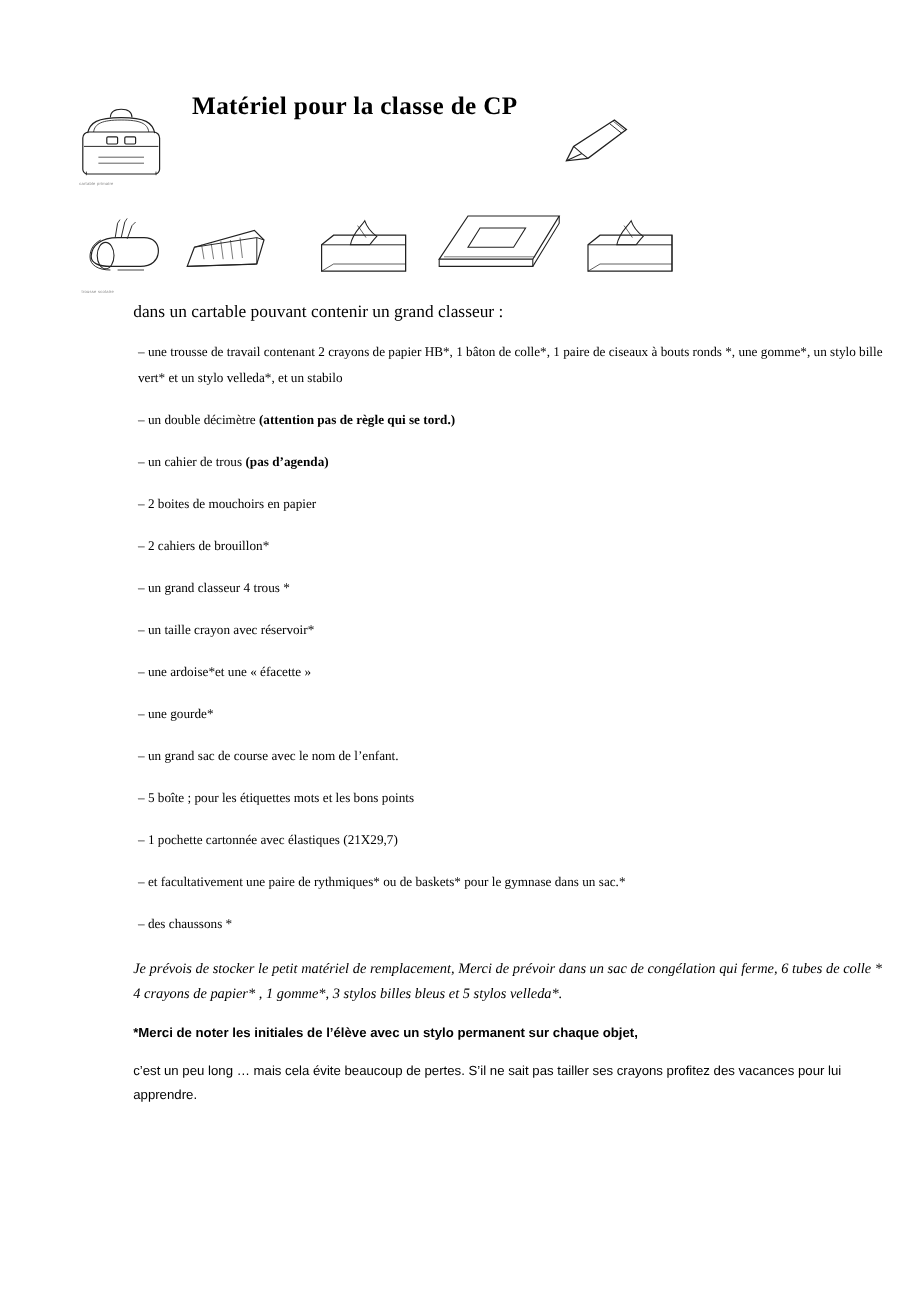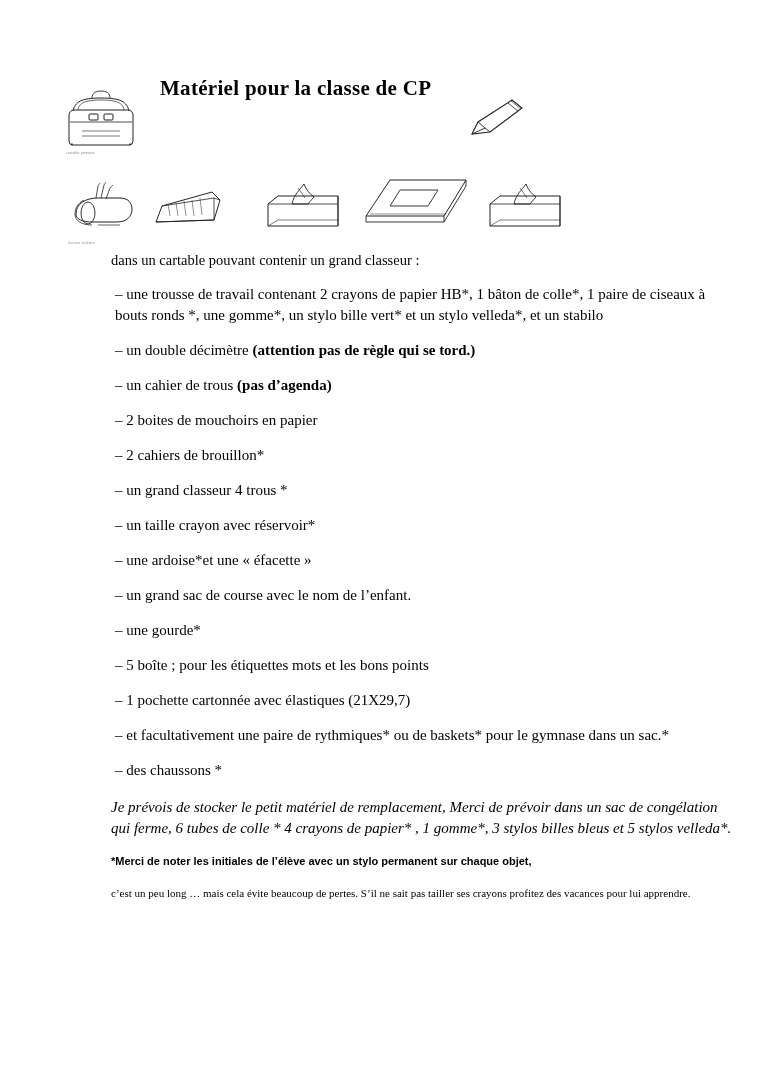--- a/index.html
+++ b/index.html
@@ -54,44 +54,43 @@
     top: 250px;
     width: 628px;
     margin-left: 43px;
   }
   .lead {
     font-size: 14.5px;
     line-height: 20px;
     margin: 0 0 14px 0;
   }
   .item {
-    font-size: 15px;
+    font-size: 11px;
     line-height: 21px;
     margin: 0 0 14px 0;
     padding-left: 4px;
   }
   .item .strong {
     font-weight: bold;
   }
   .note {
-    font-size: 15px;
+    font-size: 12px;
     line-height: 21px;
     font-style: italic;
     margin: 16px 0 6px 0;
   }
   .foot {
     font-family: "Liberation Sans", sans-serif;
     font-size: 11px;
     line-height: 20px;
     font-weight: bold;
     margin: 12px 0 0 0;
   }
   .foot.reg {
     font-weight: normal;
-    font-family: Liberation Serif, serif;
   }
   .foot.spaced { margin-top: 12px; }
 </style>
 </head>
 <body>
 
 <div class="page">
 
   <div class="doc-title">Matériel pour la classe de CP</div>
 
@@ -193,22 +192,22 @@
     <p class="lead">dans un cartable pouvant contenir un grand classeur :</p>
 
     <p class="item"><span>– une trousse de travail contenant 2 crayons de papier HB*, 1 bâton de colle*, 1 paire de ciseaux à bouts ronds *, une gomme*,  un stylo bille vert* et un stylo velleda*, et un stabilo</span></p>
     <p class="item"><span>– un double décimètre </span><span class="strong">(attention pas de règle qui se tord.)</span></p>
     <p class="item"><span>– un cahier de trous </span><span class="strong">(pas d’agenda)</span></p>
     <p class="item"><span>– 2 boites de mouchoirs en papier</span></p>
     <p class="item"><span>– 2 cahiers de brouillon*</span></p>
     <p class="item"><span>– un grand classeur 4 trous *</span></p>
     <p class="item"><span>– un taille crayon avec réservoir*</span></p>
     <p class="item"><span>– une ardoise*et une « éfacette »</span></p>
+    <p class="item"><span>– une gourde*</span></p>
     <p class="item"><span>– un grand sac de course avec le nom de l’enfant.</span></p>
-    <p class="item"><span>– une gourde*</span></p>
     <p class="item"><span>– 5 boîte ;  pour les étiquettes mots et les bons points</span></p>
     <p class="item"><span>– 1 pochette cartonnée avec élastiques (21X29,7)</span></p>
     <p class="item"><span>– et facultativement une paire de rythmiques* ou de baskets* pour le gymnase dans un sac.*</span></p>
     <p class="item"><span>– des chaussons *</span></p>
 
     <p class="note">Je prévois de stocker  le petit matériel de remplacement, Merci de prévoir dans un sac de congélation qui ferme, 6  tubes de colle * 4 crayons de papier* ,  1 gomme*, 3 stylos billes bleus et 5 stylos velleda*.</p>
 
     <p class="foot">*Merci de noter les initiales de l’élève avec un stylo permanent sur chaque objet,</p>
     <p class="foot reg spaced">c’est un peu long … mais cela évite beaucoup de pertes. S’il ne sait pas tailler ses crayons profitez des vacances pour lui apprendre.</p>
   </div>

